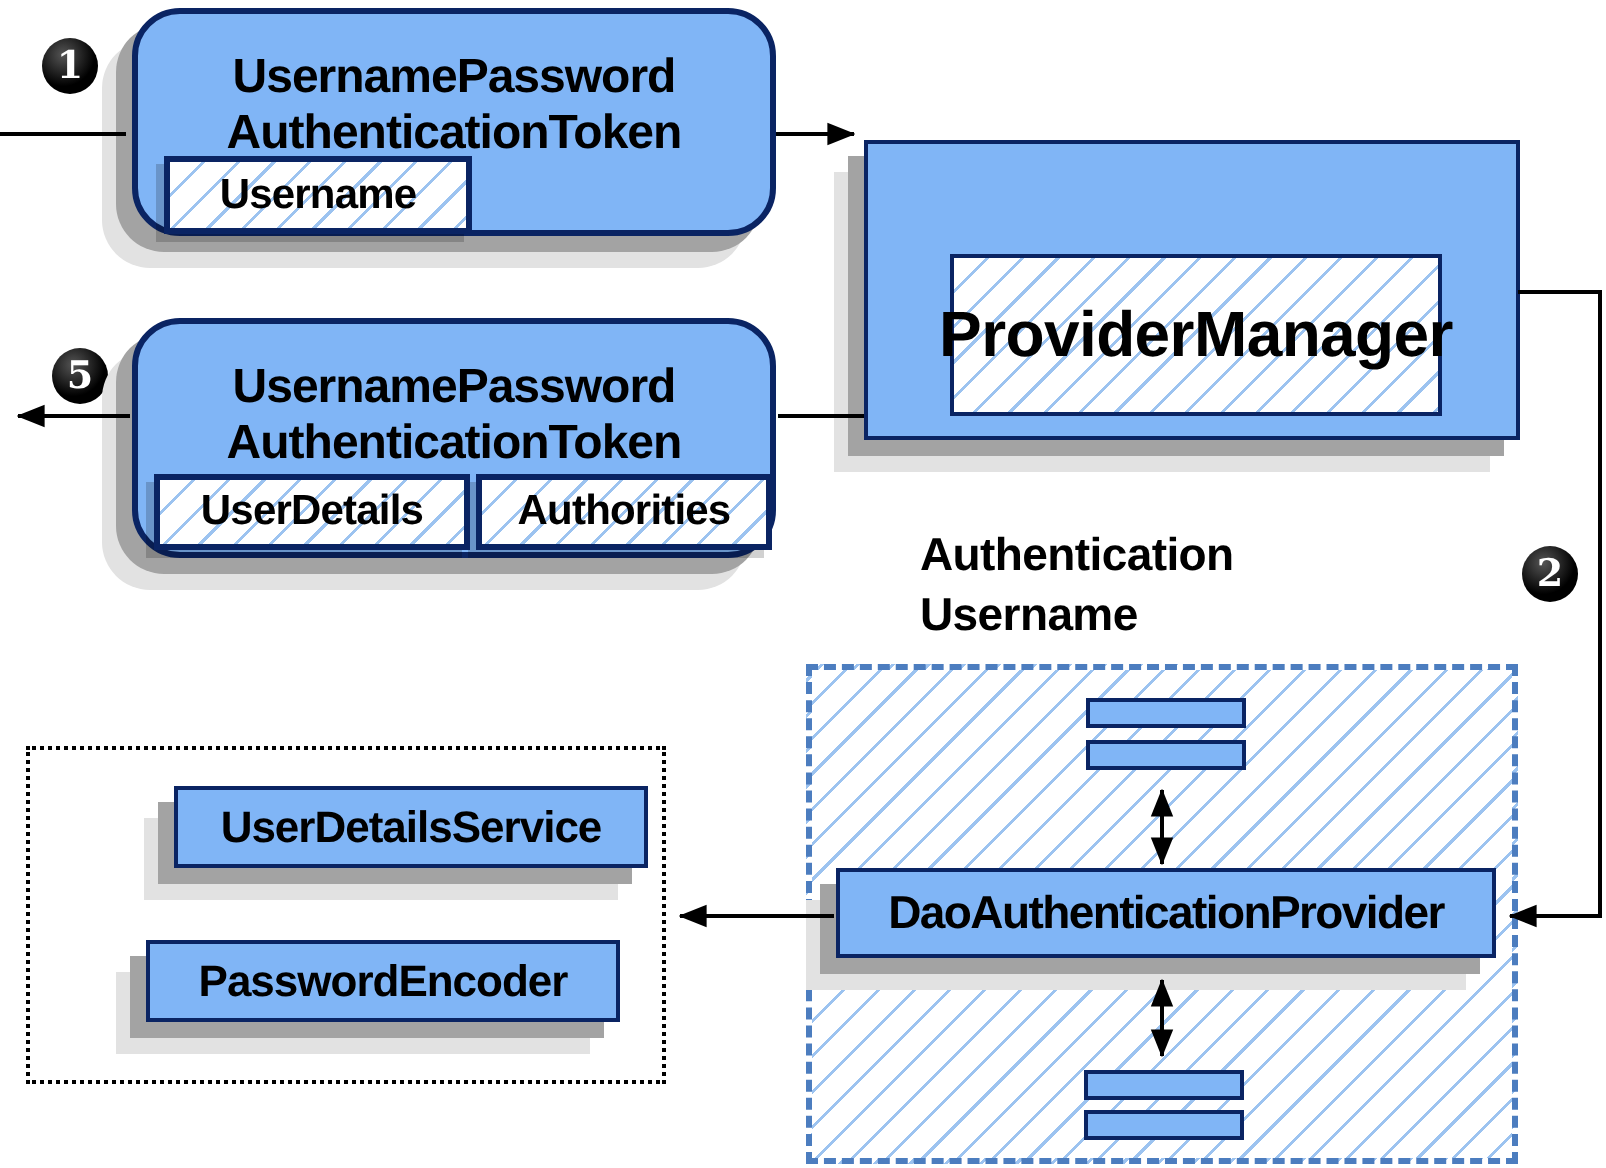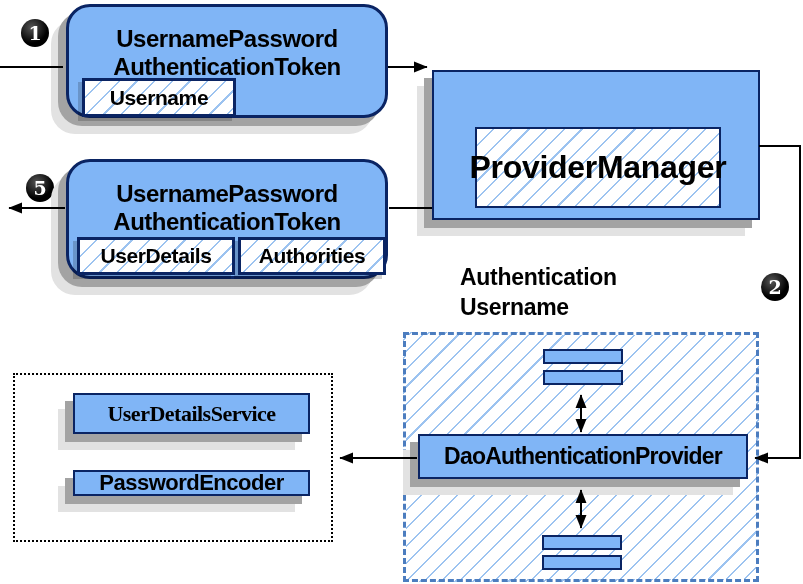--- a/index.html
+++ b/index.html
@@ -109,16 +109,16 @@
   <div class="abs bar" style="left:543px;top:349px;width:80px;height:15px;"></div>
   <div class="abs bar" style="left:543px;top:370px;width:80px;height:15px;"></div>
 
   <div class="abs blue labelbox shadowed big-label" style="left:418px;top:434px;width:330px;height:45px;">DaoAuthenticationProvider</div>
 
   <div class="abs bar" style="left:542px;top:535px;width:80px;height:15px;"></div>
   <div class="abs bar" style="left:542px;top:555px;width:80px;height:15px;"></div>
 
   <div class="abs dottedbox" style="left:13px;top:373px;width:320px;height:169px;"></div>
 
-  <div class="abs blue labelbox shadowed svc-label" style="left:73px;top:393px;width:237px;height:41px;font-family:Liberation Serif, serif;">UserDetailsService</div>
-  <div class="abs blue labelbox shadowed svc-label" style="left:73px;top:470px;width:237px;height:26px;">PasswordEncoder</div>
+  <div class="abs blue labelbox shadowed svc-label" style="left:87px;top:393px;width:237px;height:41px;">UserDetailsService</div>
+  <div class="abs blue labelbox shadowed svc-label" style="left:73px;top:470px;width:237px;height:41px;">PasswordEncoder</div>
 
 </div>
 
 </body></html>

